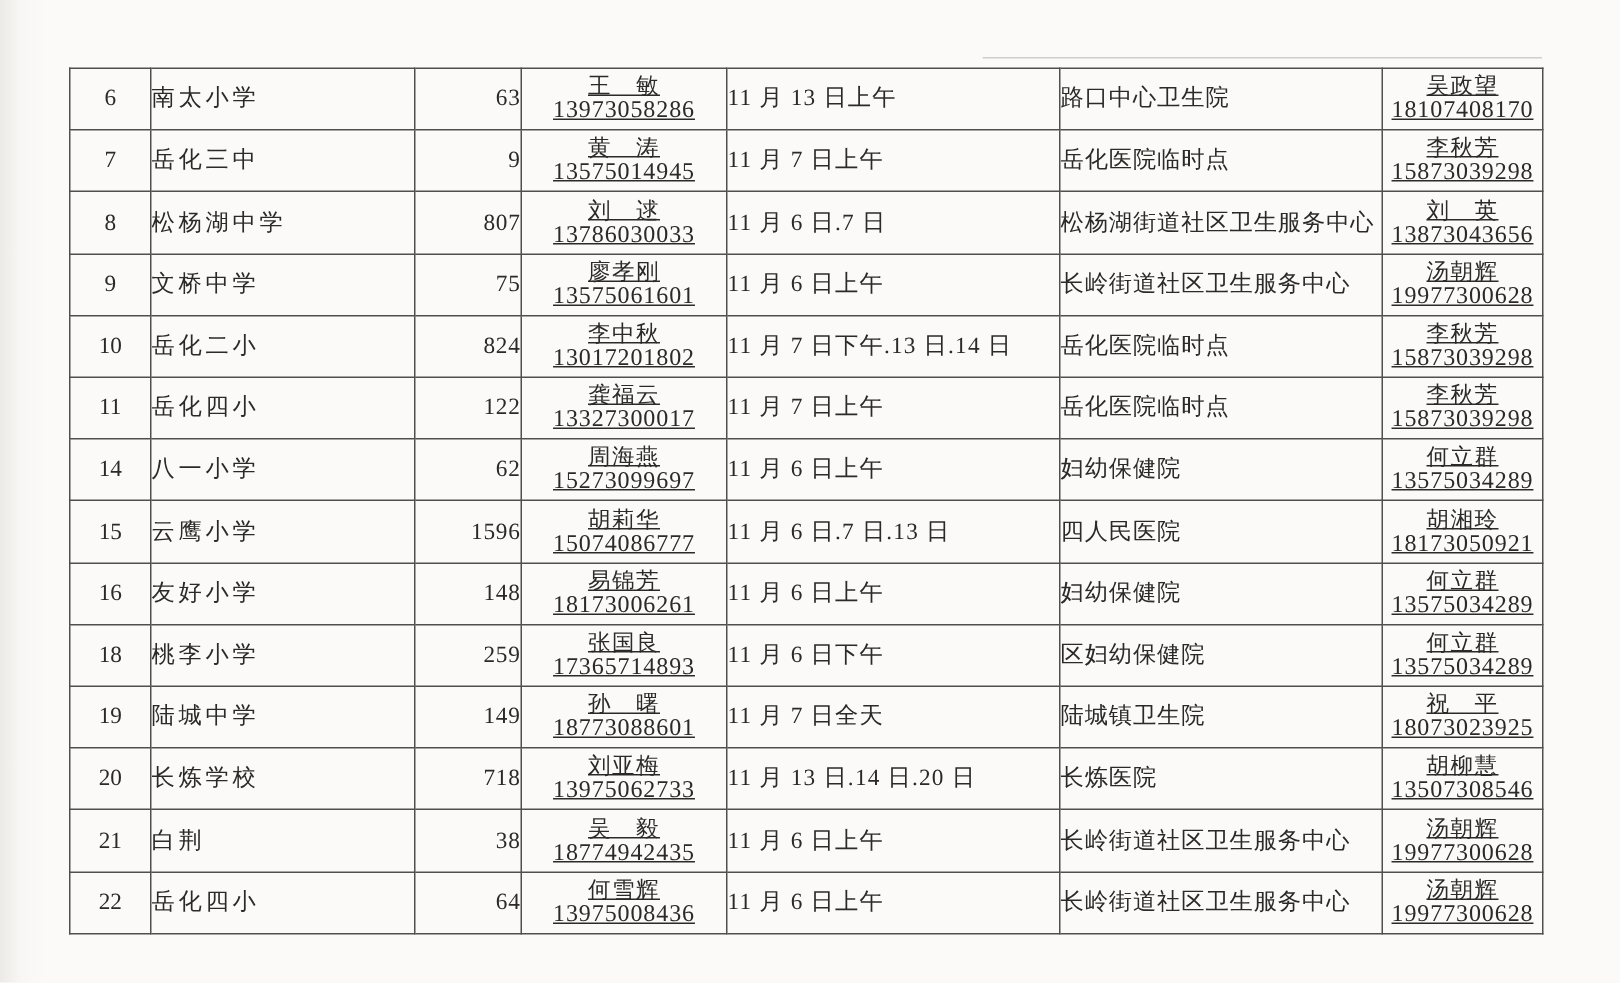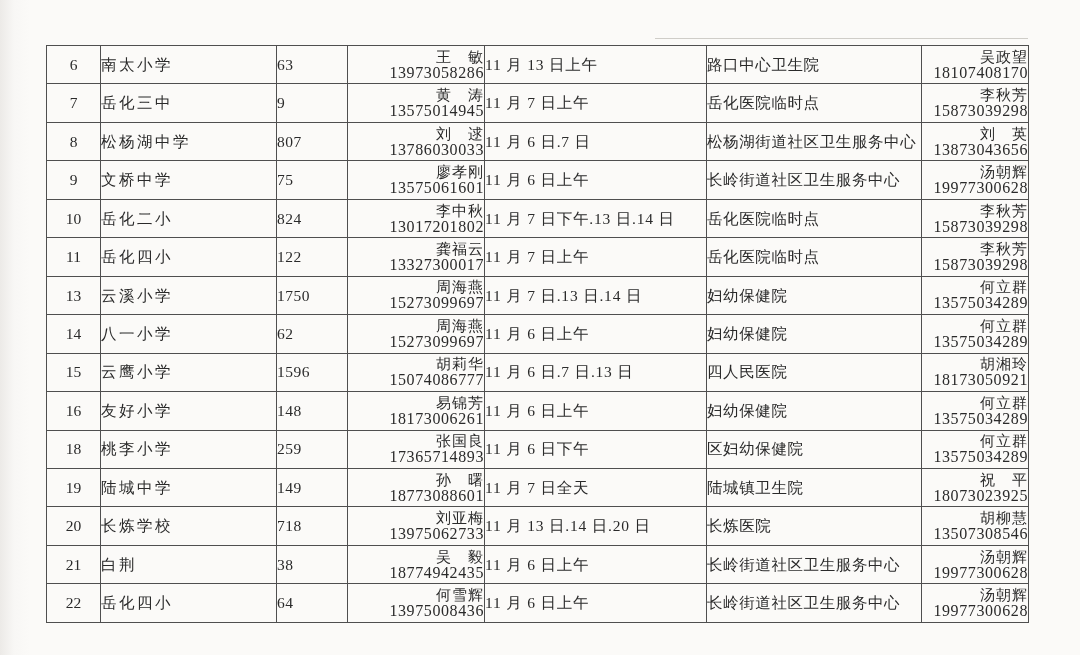--- a/index.html
+++ b/index.html
@@ -42,22 +42,22 @@
     padding: 0;
     vertical-align: middle;
     font-size: 15.5px;
     line-height: 1.15;
     overflow: hidden;
     white-space: nowrap;
   }
   tr.row { height: 34px; }
   td.c-no     { text-align: center; font-size: 15px; }
   td.c-school { padding-left: 13px; letter-spacing: 2.5px; font-size: 16px; }
-  td.c-count  { text-align: left; font-size: 15px; letter-spacing: 0.5px; }
-  td.c-contact{ text-align: right; }
+  td.c-count  { text-align: right; font-size: 15px; letter-spacing: 0.5px; }
+  td.c-contact{ text-align: center; text-decoration: underline; }
   td.c-date   { padding-left: 9px; font-size: 15px; letter-spacing: 0.8px; }
   td.c-site   { padding-left: 12px; font-size: 15px; letter-spacing: 0.6px; }
   .name-line  { font-size: 15px; line-height: 16px; letter-spacing: 1px; }
   .phone-line { font-size: 16px; line-height: 16px; letter-spacing: 0.6px; }
 </style>
 </head>
 <body>
 
 <div class="page">
   <div class="scan-artifact"></div>
@@ -156,35 +156,20 @@
       <div class="phone-line">13327300017</div>
     </td>
     <td class="c-date">11 月 7 日上午</td>
     <td class="c-site">岳化医院临时点</td>
     <td class="c-contact">
       <div class="name-line">李秋芳</div>
       <div class="phone-line">15873039298</div>
     </td>
   </tr>
         <tr class="row">
-    <td class="c-no">13</td>
-    <td class="c-school">云溪小学</td>
-    <td class="c-count">1750</td>
-    <td class="c-contact">
-      <div class="name-line">周海燕</div>
-      <div class="phone-line">15273099697</div>
-    </td>
-    <td class="c-date">11 月 7 日.13 日.14 日</td>
-    <td class="c-site">妇幼保健院</td>
-    <td class="c-contact">
-      <div class="name-line">何立群</div>
-      <div class="phone-line">13575034289</div>
-    </td>
-  </tr>
-        <tr class="row">
     <td class="c-no">14</td>
     <td class="c-school">八一小学</td>
     <td class="c-count">62</td>
     <td class="c-contact">
       <div class="name-line">周海燕</div>
       <div class="phone-line">15273099697</div>
     </td>
     <td class="c-date">11 月 6 日上午</td>
     <td class="c-site">妇幼保健院</td>
     <td class="c-contact">

